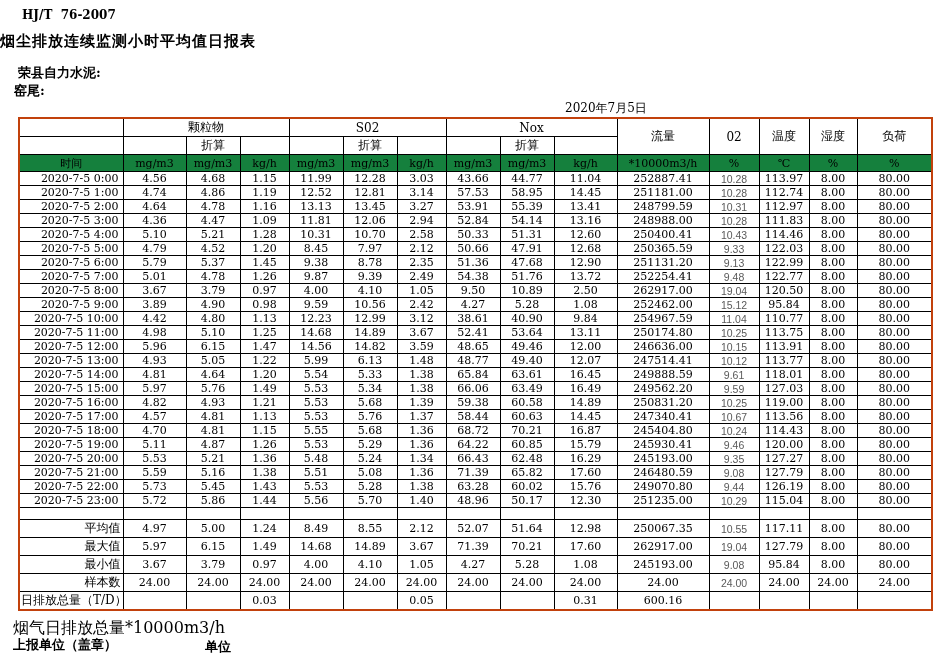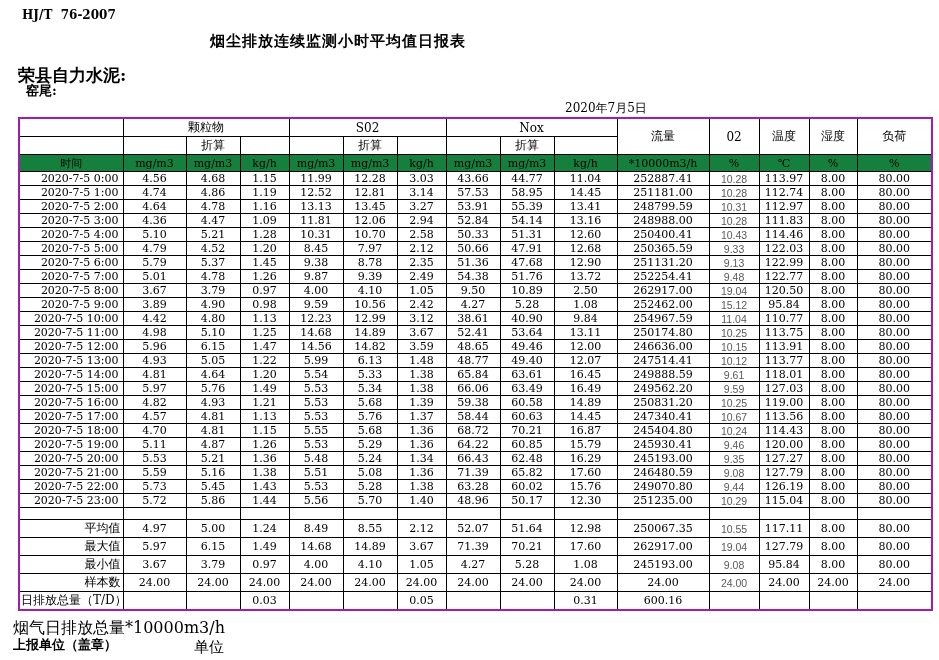--- a/index.html
+++ b/index.html
@@ -1,43 +1,43 @@
 <!DOCTYPE html>
 <html><head>
 <meta charset="utf-8">
 <style>
   * { margin:0; padding:0; box-sizing:border-box; }
   body { width:939px; height:660px; background:#ffffff; font-family:"DejaVu Serif", serif; color:#000; }
   .page { position:relative; width:939px; height:660px; background:#fff; overflow:hidden; }
 
   .std-no { position:absolute; left:22px; top:8px; font-size:12px; font-weight:bold; white-space:pre; }
-  .doc-title { position:absolute; left:0; top:32px; width:660px; text-align:center; font-size:15px; font-weight:bold; letter-spacing:1px;margin-left:8px; }
-  .company { position:absolute; left:18px; top:64px; font-size:17px; font-weight:bold;text-align:right; }
-  .location { position:absolute; left:26px; top:82px; font-size:13px; font-weight:bold; }
+  .doc-title { position:absolute; left:0; top:32px; width:660px; font-size:15px; font-weight:bold; letter-spacing:1px; }
+  .company { position:absolute; left:18px; top:64px; font-size:13px; font-weight:bold;text-align:right; }
+  .location { position:absolute; left:14px; top:82px; font-size:13px; font-weight:bold; }
   .date { position:absolute; left:565px; top:84px; font-size:12px;margin-top:16px; }
 
   table.report { position:absolute; left:18px; top:117px; width:913px; border-collapse:collapse; table-layout:fixed; font-size:11px; }
   table.report td, table.report th { border:1px solid #000; font-weight:normal; overflow:hidden; white-space:nowrap; }
-  table.report { border:2px solid #a21caf; }
+  table.report { border:2px solid #c2410c; }
   thead tr.h1 td, thead tr.h1 th { height:14px; text-align:center; font-size:12px; }
   thead tr.h2 td, thead tr.h2 th { height:14px; text-align:center; font-size:12px; }
   thead tr.units td, thead tr.units th { height:17px; text-align:center; background:#15803d; font-size:11px; }
   thead th.time-head { font-size:13px; }
   tbody tr.data-row td { height:14px; }
   tbody tr.spacer-row td { height:12px; }
   tbody tr.summary-row td { height:14px; }
   td.time-cell { text-align:right; padding-right:4px; }
   td.num { text-align:center; }
   td.o2-col { color:#595959; font-family:Liberation Sans, sans-serif; font-size:10.5px; }
   td.label-cell { text-align:right; padding-right:2px; font-size:12px; }
   td.label-cell.left { text-align:left; padding-left:1px; }
 
   .foot-flow { position:absolute; left:13px; top:618px; font-size:16px; font-weight:normal; }
   .foot-report { position:absolute; left:13px; top:636px; font-size:13px; font-weight:bold; }
-  .foot-unit { position:absolute; left:194px; top:638px; font-size:15px; font-weight:normal; }
+  .foot-unit { position:absolute; left:205px; top:638px; font-size:13px; font-weight:bold; }
 </style>
 </head>
 <body>
 
 <div class="page">
 
   <div class="std-no">HJ/T  76-2007</div>
   <div class="doc-title">烟尘排放连续监测小时平均值日报表</div>
   <div class="company">荣县自力水泥:</div>
   <div class="location">窑尾:</div>

